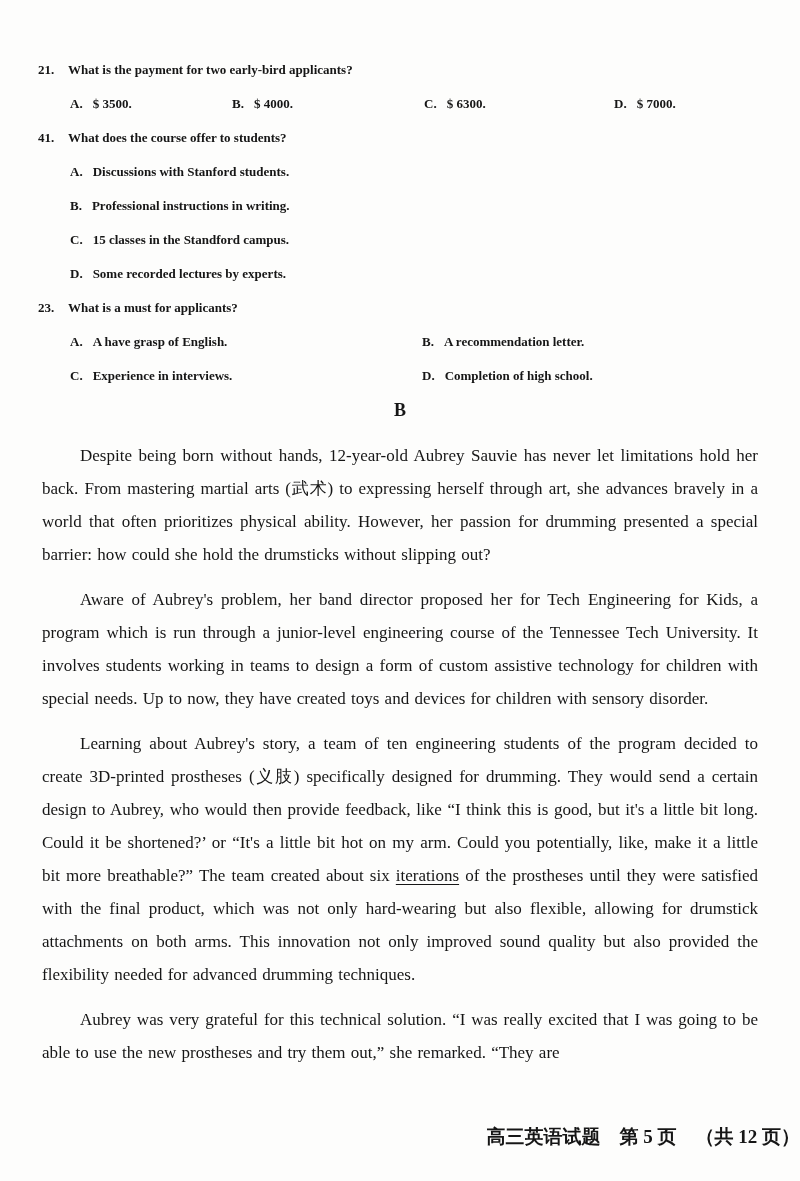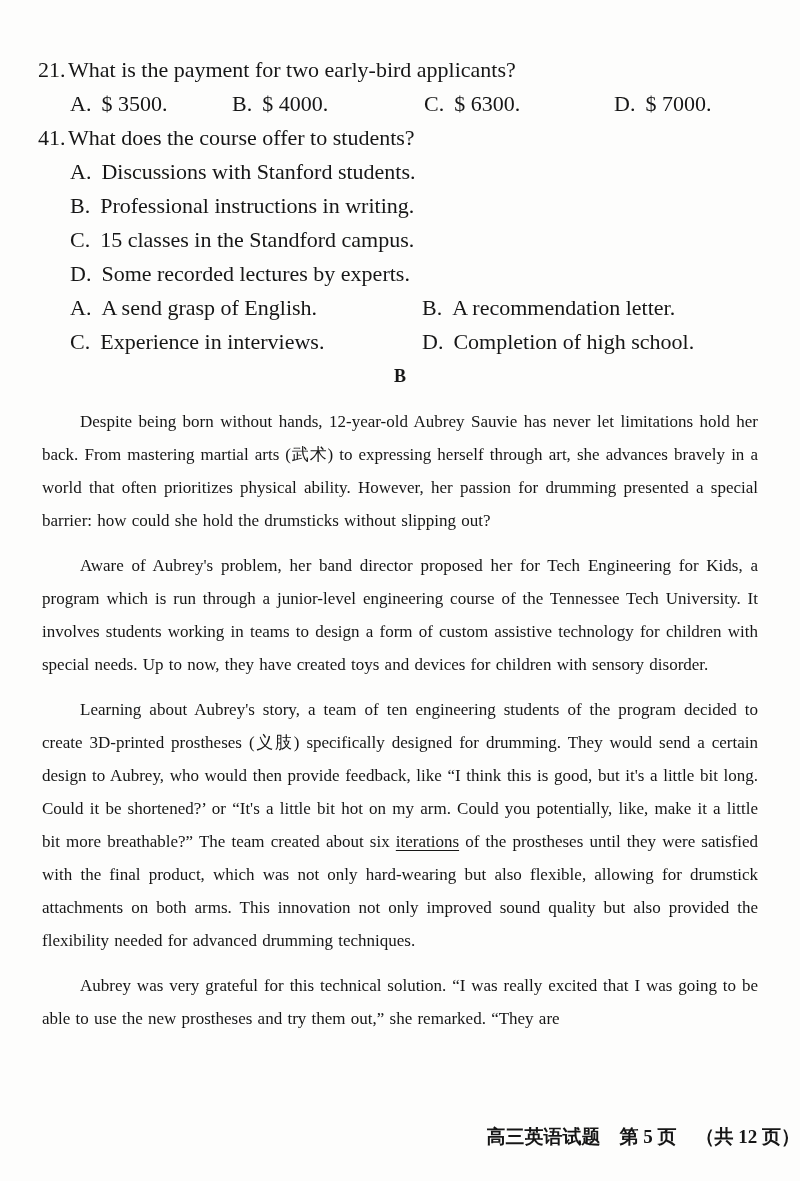--- a/index.html
+++ b/index.html
@@ -12,21 +12,21 @@
     overflow: hidden;
   }
   .page {
     position: absolute;
     top: 0; left: 0;
     width: 800px; height: 1181px;
     padding: 53px 30px 0 30px;
     box-sizing: border-box;
   }
   
-  .q-section { font-size: 22px; }
+  .q-section { font-size: 13px; font-weight: bold; }
   .stem {
     display: flex;
     line-height: 34px;
     padding-left: 8px;
   }
   .q-num { width: 30px; flex-shrink: 0; }
   .opts { padding-left: 40px; }
   .opt-row-4 {
     display: grid;
     grid-template-columns: 162px 192px 190px auto;
@@ -113,23 +113,27 @@
         <span class="opt">
           <span class="opt-label">C.</span><span class="opt-text">15 classes in the Standford campus.</span>
         </span>
         <span class="opt">
           <span class="opt-label">D.</span><span class="opt-text">Some recorded lectures by experts.</span>
         </span>
       </div>
     </div>
 
     <div>
+      <div class="stem">
+        <span class="q-num">23.</span>
+        <span>What is a must for applicants?</span>
+      </div>
       <div class="opts opt-row-2">
         <span class="opt">
-          <span class="opt-label">A.</span><span class="opt-text">A send grasp of English.</span>
+          <span class="opt-label">A.</span><span class="opt-text">A have grasp of English.</span>
         </span>
         <span class="opt">
           <span class="opt-label">B.</span><span class="opt-text">A recommendation letter.</span>
         </span>
       </div>
       <div class="opts opt-row-2">
         <span class="opt">
           <span class="opt-label">C.</span><span class="opt-text">Experience in interviews.</span>
         </span>
         <span class="opt">

